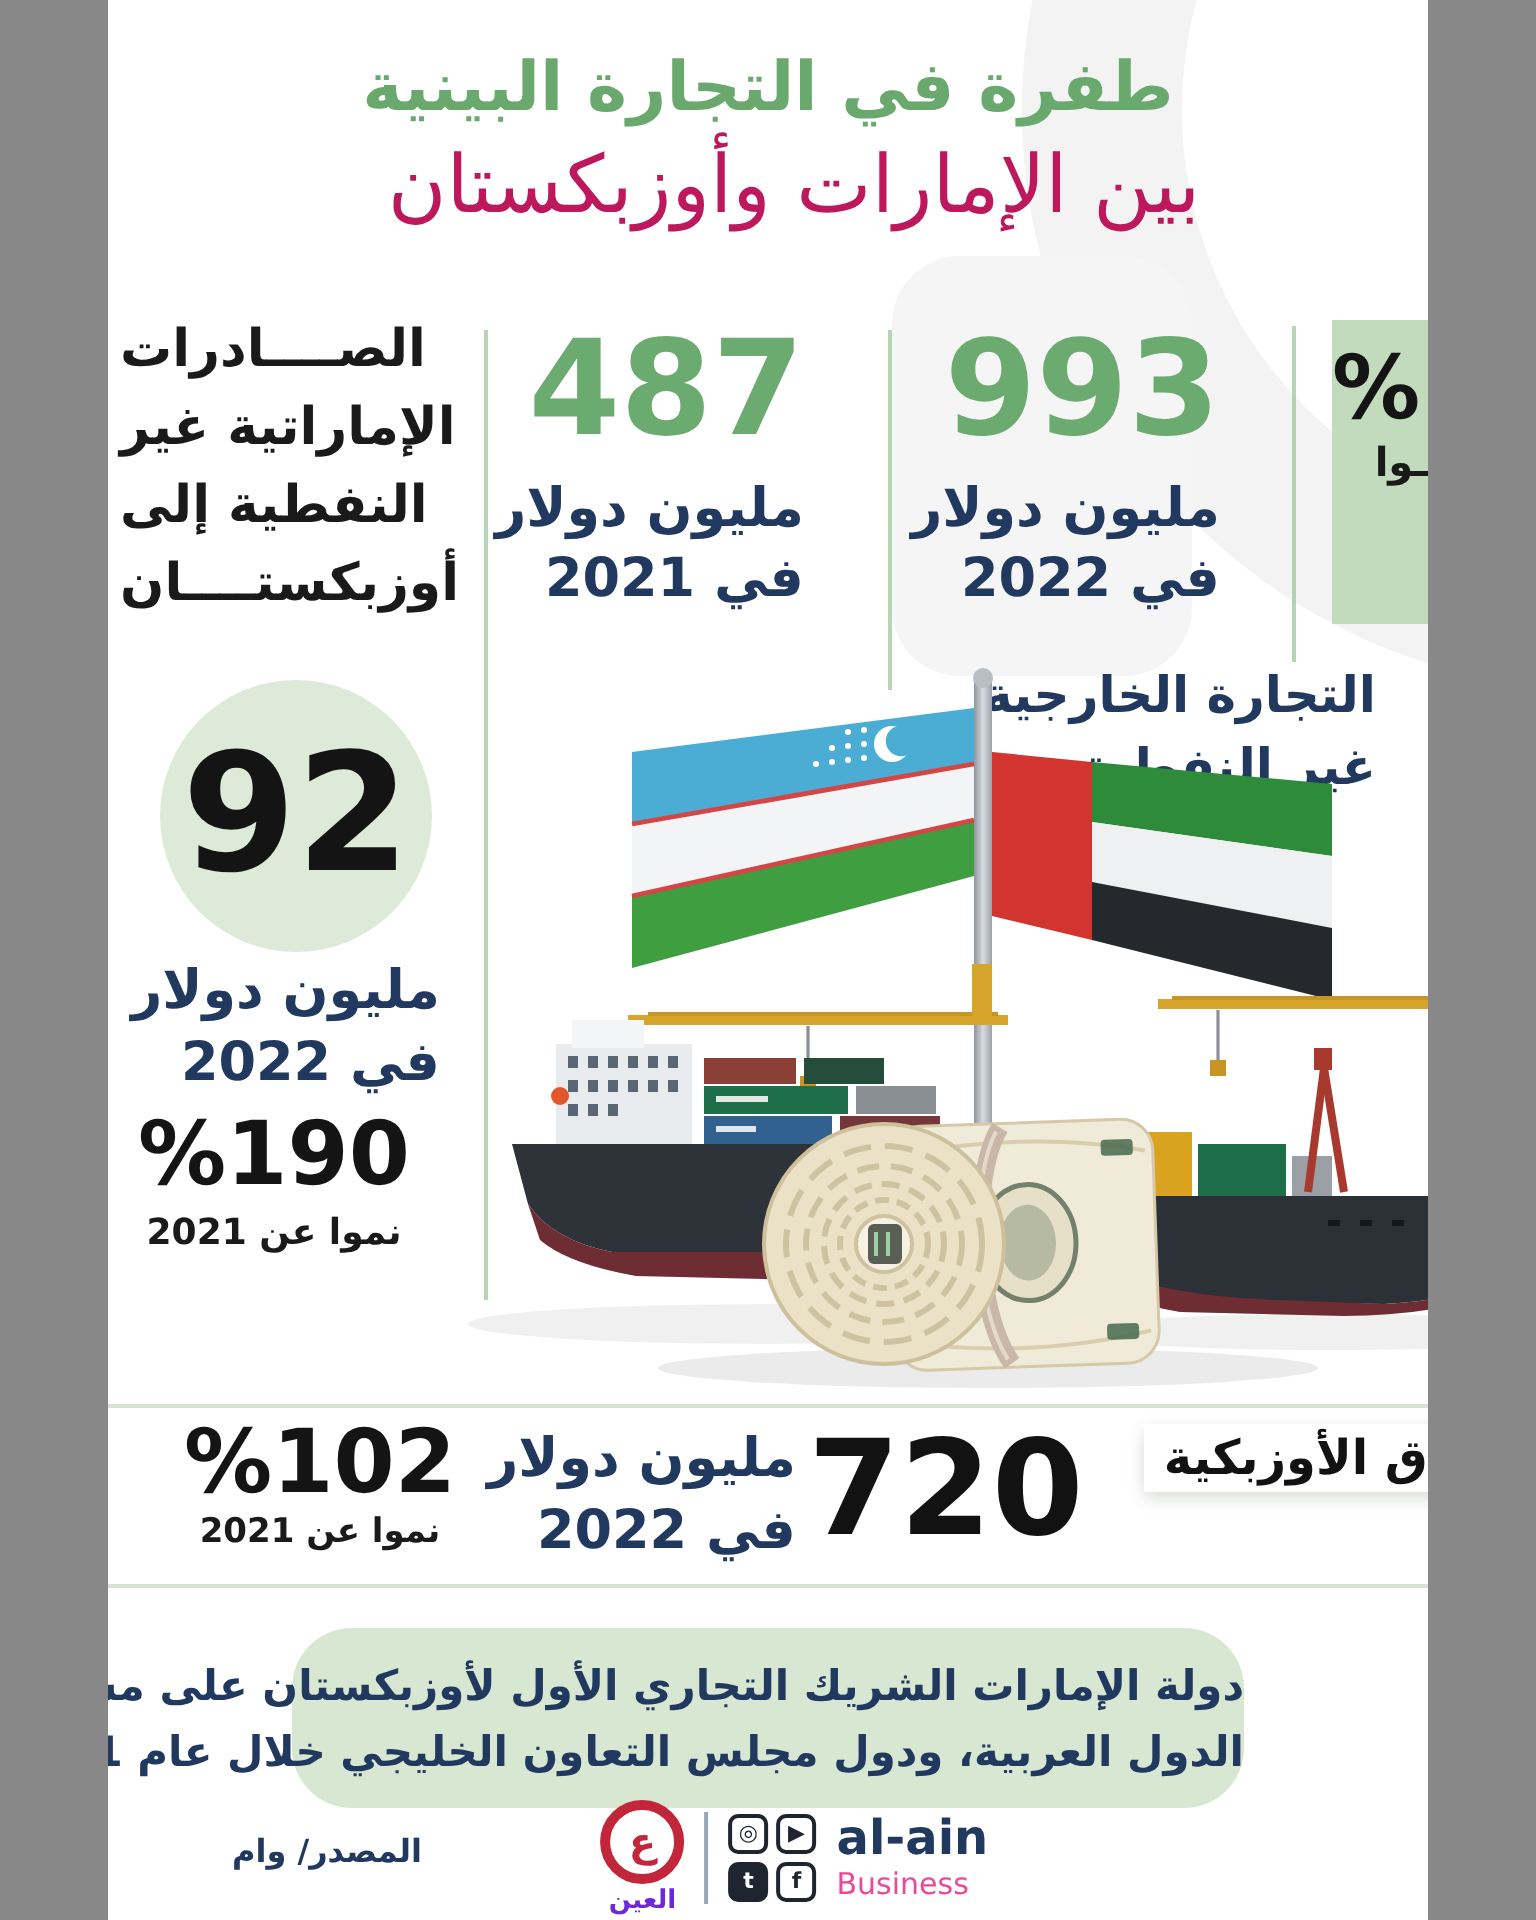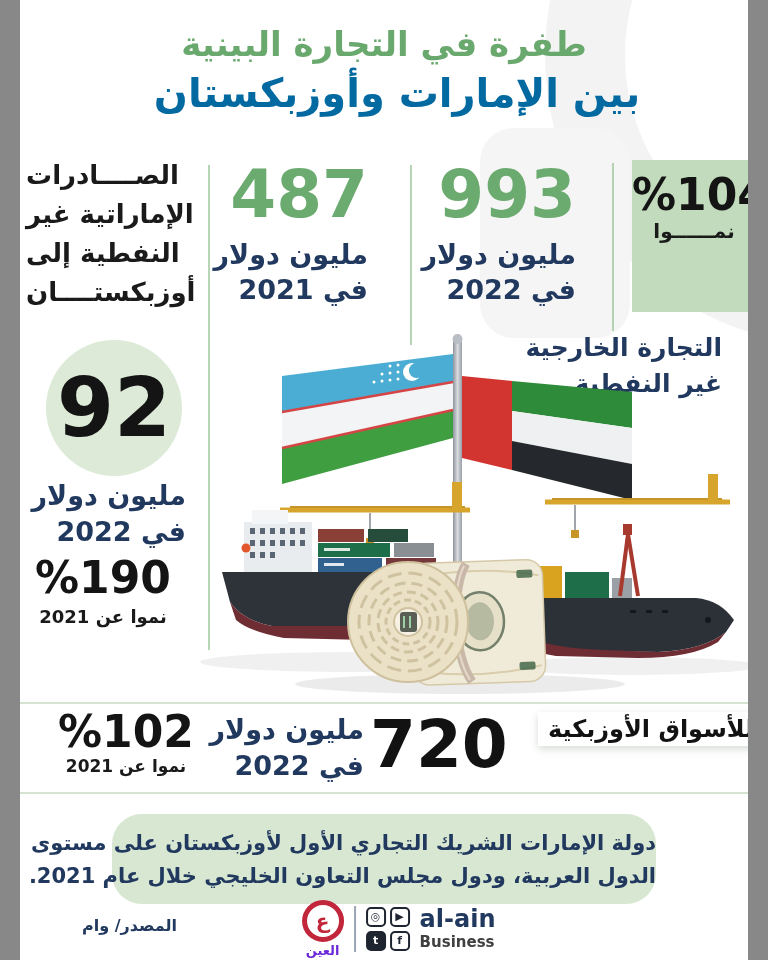--- a/index.html
+++ b/index.html
@@ -1,30 +1,30 @@
 <!DOCTYPE html>
 <html lang="ar"><head>
 <meta charset="utf-8">
 <style>
   * { margin:0; padding:0; box-sizing:border-box; }
   html,body { background:#888; }
   body { font-family:"DejaVu Sans", sans-serif; }
-  .page { position:relative; width:728px; height:960px; margin:0 auto;
+  .page { position:relative; width:660px; height:960px; margin:0 auto;
           background:#ffffff; overflow:hidden; }
 
   
   .wm-ring { position:absolute; width:580px; height:580px; border-radius:50%;
              border:80px solid #f3f3f3; top:-235px; right:-377px; }
   .wm-tail { position:absolute; width:150px; height:210px; border-radius:34px;
              background:#f5f5f5; top:128px; right:118px; }
 
   
   .header { position:absolute; top:22px; left:0; width:100%; text-align:center; }
   .t1 { font-size:34px; font-weight:bold; color:#6aa96e; line-height:1.35; }
-  .t2 { font-size:40px; font-weight:bold; color:#0369a1; line-height:1.25;padding-left:26px; }
+  .t2 { font-size:40px; font-weight:normal; color:#be185d; line-height:1.25;padding-left:26px; }
 
   
   .divider-v { position:absolute; width:2px; background:#9dc79c; opacity:.75; }
   .d1 { left:188px; top:165px; height:485px; }
   .d2 { left:390px; top:165px; height:180px; }
   .d3 { left:592px; top:163px; height:168px; }
 
   .label-exports { position:absolute; left:6px; top:156px; width:178px;
                    text-align:left; font-size:26px; font-weight:bold;
                    color:#1a1a1a; line-height:1.5; }
@@ -93,21 +93,21 @@
                  color:#c2263b; line-height:32px; }
   .logo-ar { font-size:13px; font-weight:bold; color:#6d28d9; margin-top:1px; }
   .logo-divider { width:2px; height:46px; background:#9aa5b5; }
   .social-grid { display:grid; grid-template-columns:20px 20px; grid-gap:4px; }
   .social-icon { width:20px; height:20px; border:2px solid #1e2430; border-radius:5px;
                  font-size:11px; font-weight:bold; color:#1e2430; text-align:center;
                  line-height:16px; background:#fff; }
   .social-icon.filled { background:#1e2430; color:#fff; }
   .brand-col { display:flex; flex-direction:column; align-items:flex-start; }
   .brand { font-size:24px; font-weight:bold; color:#21395e; line-height:1.05;text-align:center; }
-  .brand-sub { font-size:15px; font-weight:bold; color:#404040; }
+  .brand-sub { font-size:15px; font-weight:normal; color:#ec4899; }
 
   .nowrap { white-space:nowrap; }
 </style>
 </head>
 <body>
 
 <div class="page">
 
   <div class="wm-ring"></div>
   <div class="wm-tail"></div>

